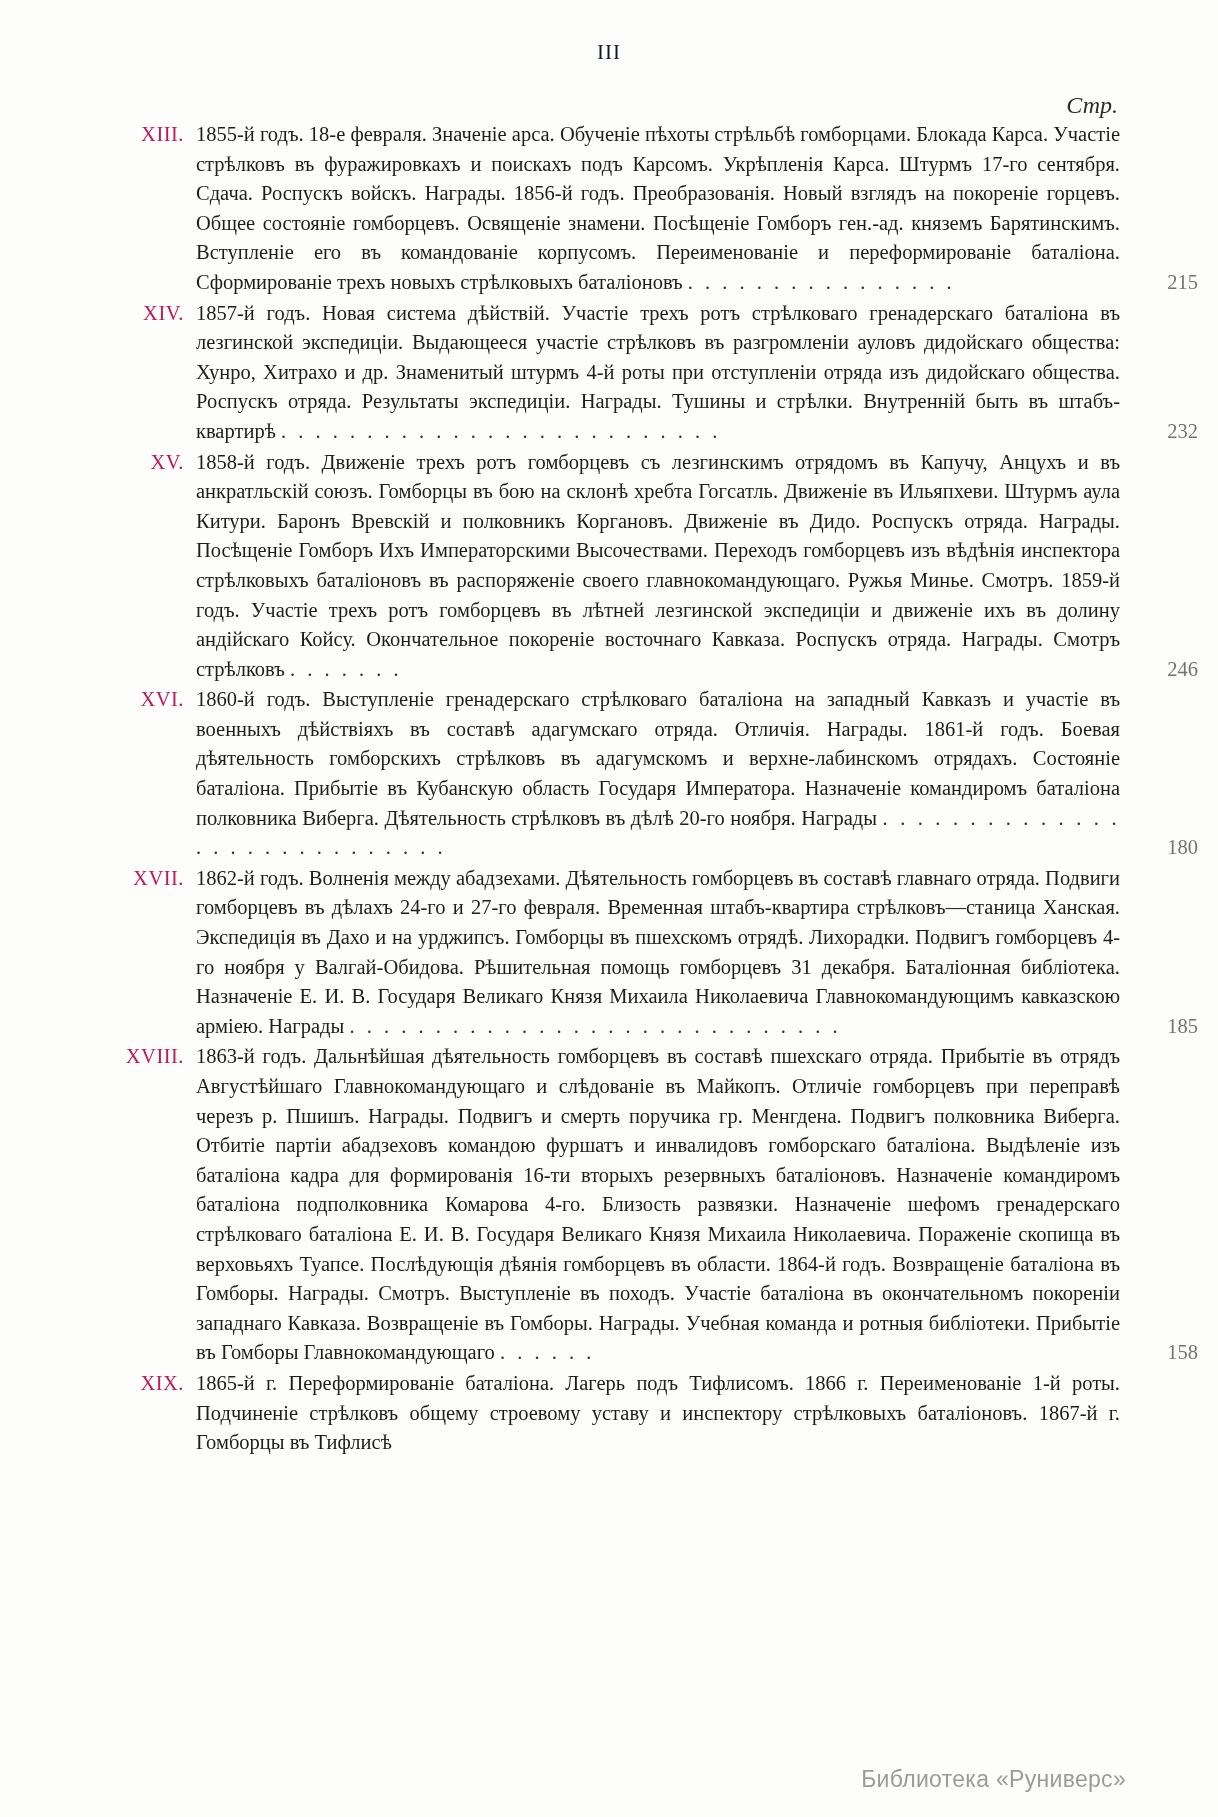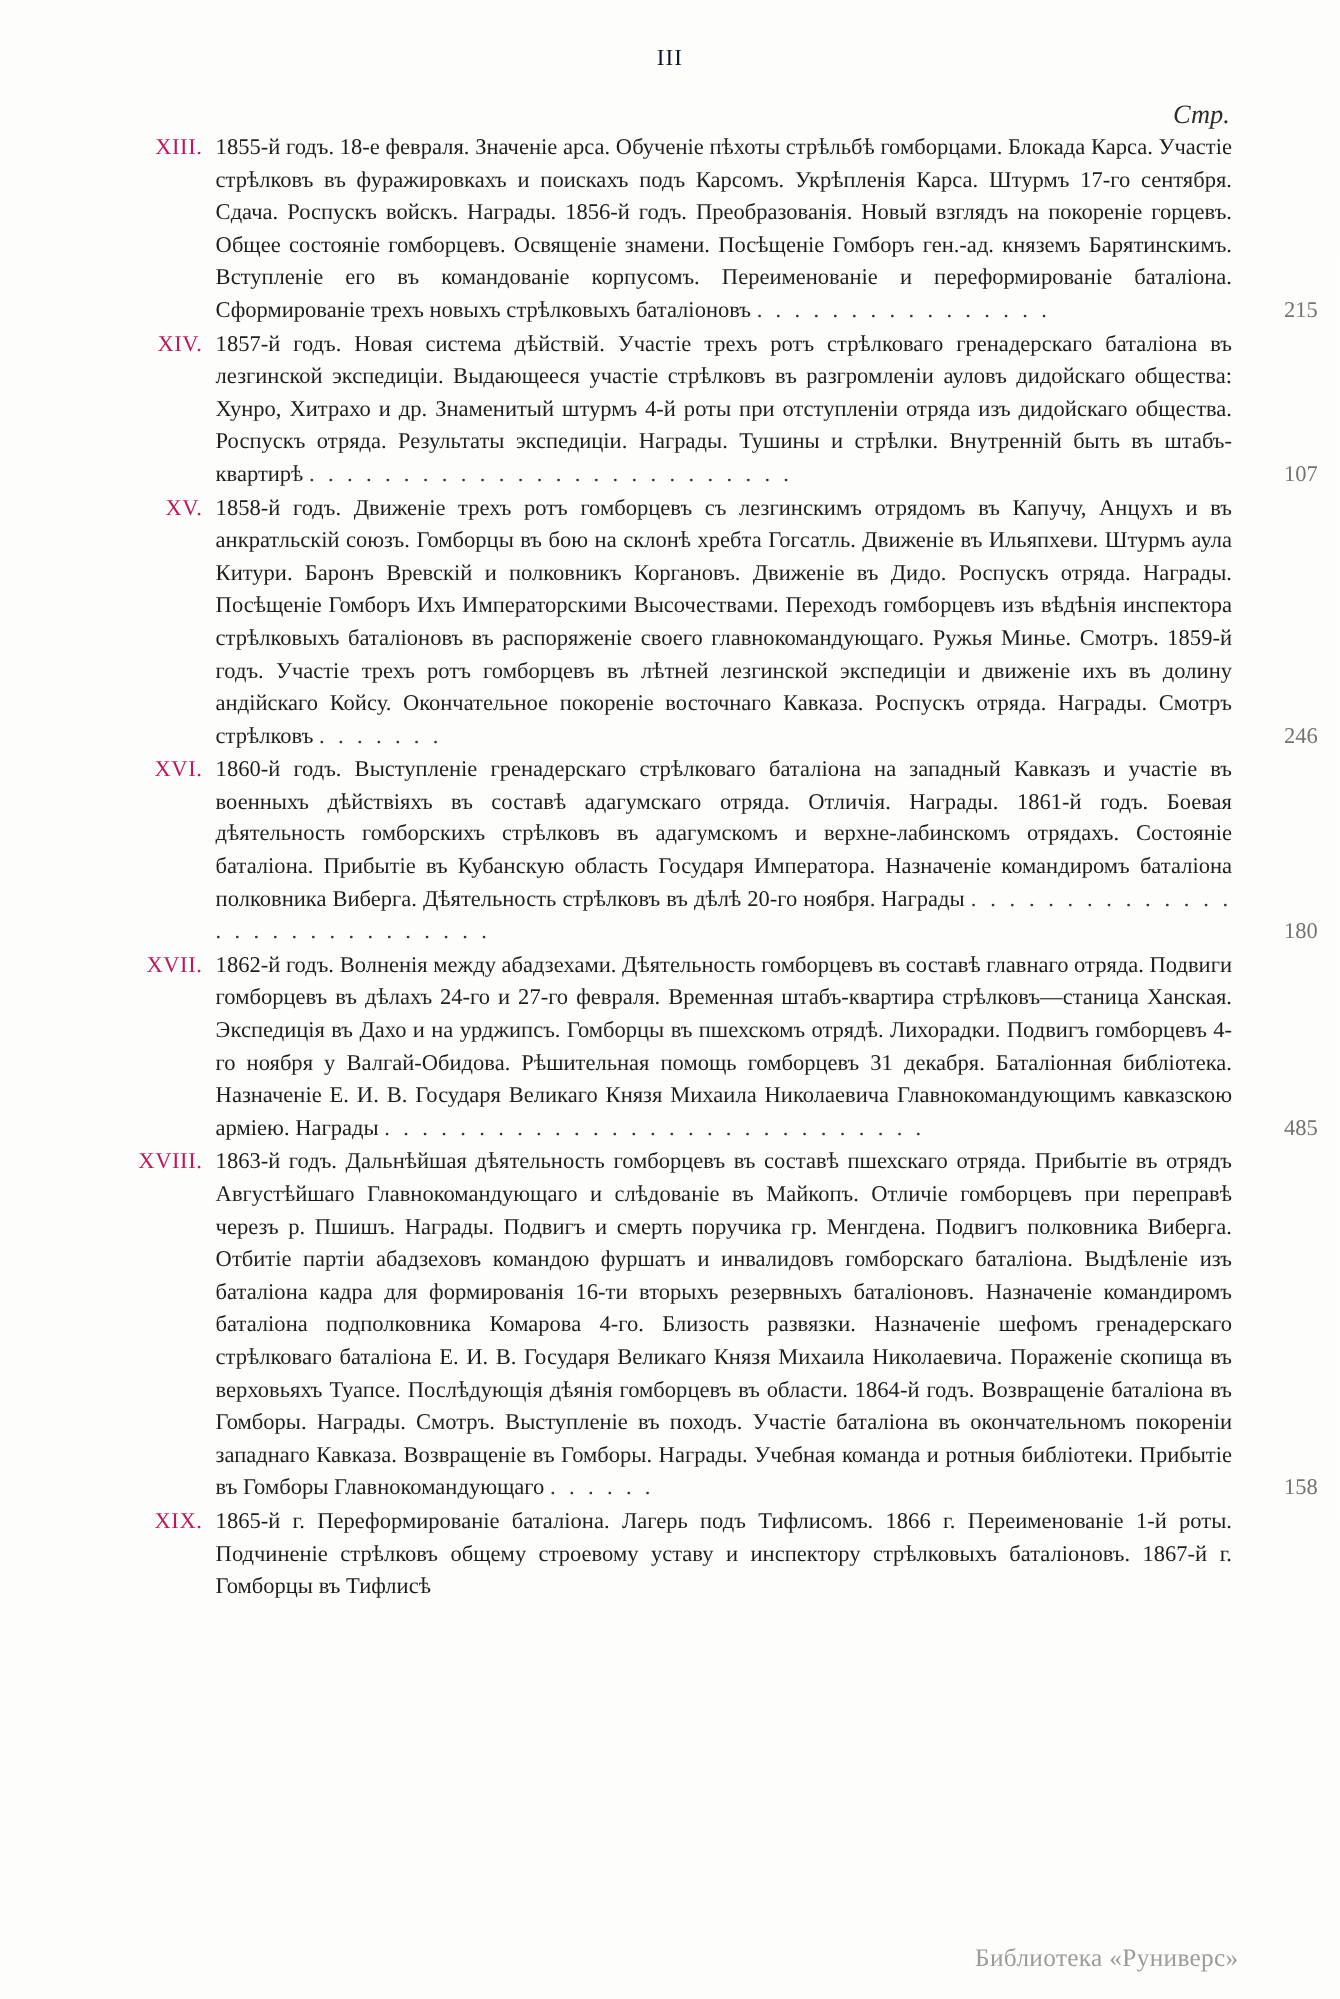--- a/index.html
+++ b/index.html
@@ -78,21 +78,21 @@
     position: absolute;
     right: -78px;
     font-size: 20.5px;
     line-height: 29.6px;
     color: #737373;
   }
   .watermark {
     position: absolute;
     right: 92px;
     bottom: 24px;
-    font-family: Liberation Serif, serif;
+    font-family: Liberation Sans, sans-serif;
     font-size: 23px;
     color: #9b9b9b;
     letter-spacing: 0.3px;
   }
   .entry-last .body {
     text-align: justify;
   }
 </style>
 </head>
 <body>
@@ -112,21 +112,21 @@
         <span class="leader"> . . . . . . . . . . . . . . . .</span>
         <span class="pagenum">215</span>
       </div>
     </div>
 
     <div class="entry">
       <div class="num">XIV.</div>
       <div class="body">
         <span class="text">1857-й годъ. Новая система дѣйствій. Участіе трехъ ротъ стрѣлковаго гренадерскаго баталіона въ лезгинской экспедиціи. Выдающееся участіе стрѣлковъ въ разгромленіи ауловъ дидойскаго общества: Хунро, Хитрахо и др. Знаменитый штурмъ 4-й роты при отступленіи отряда изъ дидойскаго общества. Роспускъ отряда. Результаты экспедиціи. Награды. Тушины и стрѣлки. Внутренній быть въ штабъ-квартирѣ</span>
         <span class="leader"> . . . . . . . . . . . . . . . . . . . . . . . . . .</span>
-        <span class="pagenum">107</span>
+        <span class="pagenum">232</span>
       </div>
     </div>
 
     <div class="entry">
       <div class="num">XV.</div>
       <div class="body">
         <span class="text">1858-й годъ. Движеніе трехъ ротъ гомборцевъ съ лезгинскимъ отрядомъ въ Капучу, Анцухъ и въ анкратльскій союзъ. Гомборцы въ бою на склонѣ хребта Гогсатль. Движеніе въ Ильяпхеви. Штурмъ аула Китури. Баронъ Вревскій и полковникъ Коргановъ. Движеніе въ Дидо. Роспускъ отряда. Награды. Посѣщеніе Гомборъ Ихъ Императорскими Высочествами. Переходъ гомборцевъ изъ вѣдѣнія инспектора стрѣлковыхъ баталіоновъ въ распоряженіе своего главнокомандующаго. Ружья Минье. Смотръ. 1859-й годъ. Участіе трехъ ротъ гомборцевъ въ лѣтней лезгинской экспедиціи и движеніе ихъ въ долину андійскаго Койсу. Окончательное покореніе восточнаго Кавказа. Роспускъ отряда. Награды. Смотръ стрѣлковъ</span>
         <span class="leader"> . . . . . . .</span>
         <span class="pagenum">246</span>
       </div>
@@ -139,21 +139,21 @@
         <span class="leader"> . . . . . . . . . . . . . . . . . . . . . . . . . . . . .</span>
         <span class="pagenum">180</span>
       </div>
     </div>
 
     <div class="entry">
       <div class="num">XVII.</div>
       <div class="body">
         <span class="text">1862-й годъ. Волненія между абадзехами. Дѣятельность гомборцевъ въ составѣ главнаго отряда. Подвиги гомборцевъ въ дѣлахъ 24-го и 27-го февраля. Временная штабъ-квартира стрѣлковъ—станица Ханская. Экспедиція въ Дахо и на урджипсъ. Гомборцы въ пшехскомъ отрядѣ. Лихорадки. Подвигъ гомборцевъ 4-го ноября у Валгай-Обидова. Рѣшительная помощь гомборцевъ 31 декабря. Баталіонная библіотека. Назначеніе Е. И. В. Государя Великаго Князя Михаила Николаевича Главнокомандующимъ кавказскою арміею. Награды</span>
         <span class="leader"> . . . . . . . . . . . . . . . . . . . . . . . . . . . . .</span>
-        <span class="pagenum">485</span>
+        <span class="pagenum">185</span>
       </div>
     </div>
 
     <div class="entry">
       <div class="num">XVIII.</div>
       <div class="body">
         <span class="text">1863-й годъ. Дальнѣйшая дѣятельность гомборцевъ въ составѣ пшехскаго отряда. Прибытіе въ отрядъ Августѣйшаго Главнокомандующаго и слѣдованіе въ Майкопъ. Отличіе гомборцевъ при переправѣ черезъ р. Пшишъ. Награды. Подвигъ и смерть поручика гр. Менгдена. Подвигъ полковника Виберга. Отбитіе партіи абадзеховъ командою фуршатъ и инвалидовъ гомборскаго баталіона. Выдѣленіе изъ баталіона кадра для формированія 16-ти вторыхъ резервныхъ баталіоновъ. Назначеніе командиромъ баталіона подполковника Комарова 4-го. Близость развязки. Назначеніе шефомъ гренадерскаго стрѣлковаго баталіона Е. И. В. Государя Великаго Князя Михаила Николаевича. Пораженіе скопища въ верховьяхъ Туапсе. Послѣдующія дѣянія гомборцевъ въ области. 1864-й годъ. Возвращеніе баталіона въ Гомборы. Награды. Смотръ. Выступленіе въ походъ. Участіе баталіона въ окончательномъ покореніи западнаго Кавказа. Возвращеніе въ Гомборы. Награды. Учебная команда и ротныя библіотеки. Прибытіе въ Гомборы Главнокомандующаго</span>
         <span class="leader"> . . . . . .</span>
         <span class="pagenum">158</span>
       </div>

